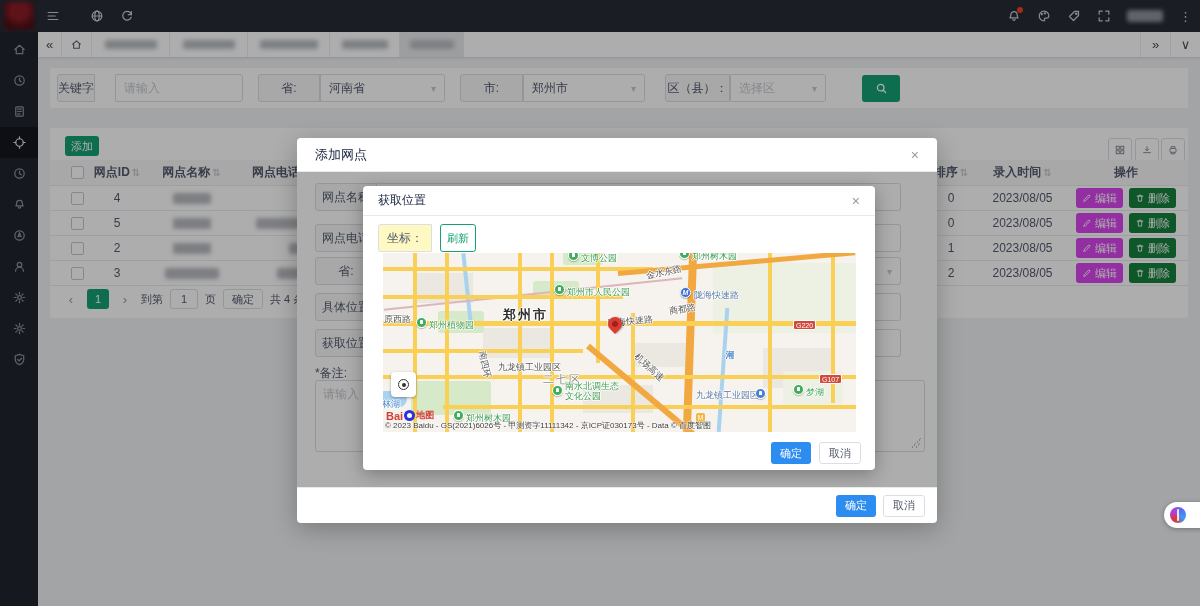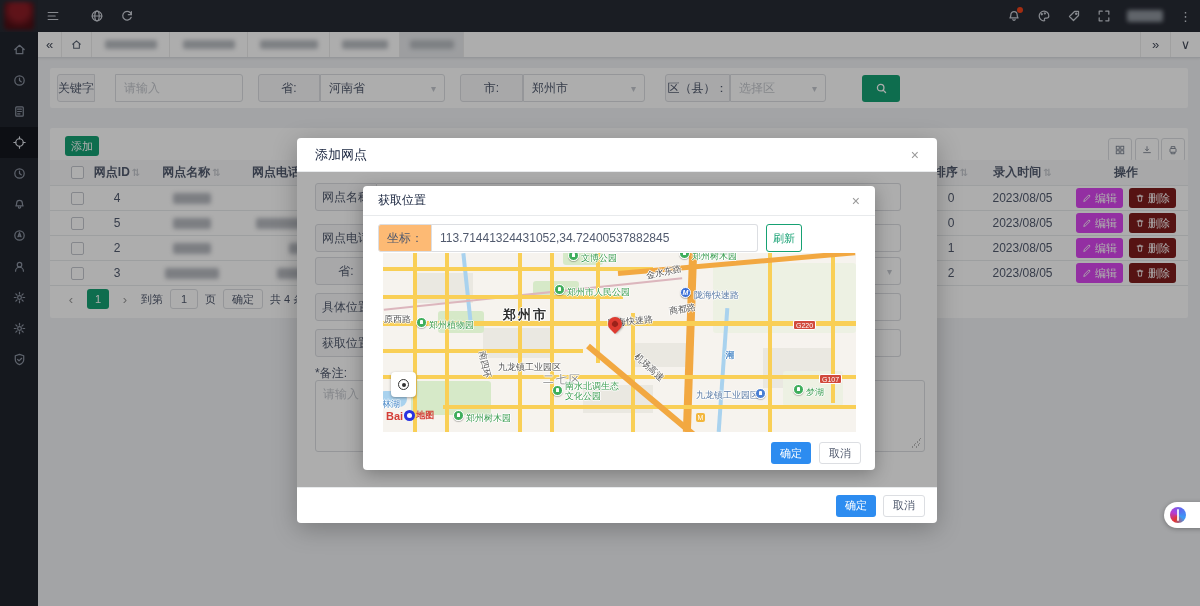--- a/index.html
+++ b/index.html
@@ -63,21 +63,21 @@
   font-weight:bold;color:#515a6e}
 .tr{position:absolute;left:0;height:25px;border-bottom:1px solid #e8eaec}
 .td{display:flex;align-items:center;justify-content:center}
 .c-pad{width:14px}.c-cb{width:26px}.c-id{width:54px}.c-name{width:95px}.c-phone{width:74px}
 .c-fill{flex:1}.c-sort{width:48px}.c-time{width:95px}.c-act{width:112px}.c-pr{width:6px}
 .cb{width:13px;height:13px;border:1px solid #c5c8ce;border-radius:2px;background:#fff;cursor:pointer}
 .sorter{color:#c5c8ce;font-size:10px;margin-left:2px}
 .cell-blur{height:11px;border-radius:2px;background:#b7bac0;filter:blur(2px)}
 .btn-edit,.btn-del{height:20px;padding:0 6px;border-radius:3px;color:#fff;font-size:11px;
   display:inline-flex;align-items:center;gap:3px;cursor:pointer}
-.btn-edit{background:#d946ef}.btn-del{background:#7f1d1d}
+.btn-edit{background:#d946ef}.btn-del{background:#15803d}
 .btn-edit svg,.btn-del svg{width:10px;height:10px;stroke:#fff;fill:none;stroke-width:1.4;stroke-linecap:round}
 
 .pager{position:absolute;left:12px;top:160px;height:22px;display:flex;align-items:center;gap:7px;font-size:11px;color:#515a6e}
 .pg-nav{width:18px;height:20px;display:flex;align-items:center;justify-content:center;color:#999;cursor:pointer;font-size:13px}
 .pg-cur{width:22px;height:20px;background:#16a173;color:#fff;border-radius:3px;display:flex;align-items:center;justify-content:center;cursor:pointer}
 .pg-input{width:28px;height:20px;border:1px solid #dcdee2;border-radius:3px;text-align:center;font-size:11px;color:#515a6e;outline:none}
 .pg-btn{height:20px;padding:0 8px;border:1px solid #dcdee2;border-radius:3px;background:#fff;display:flex;align-items:center;cursor:pointer}
 .pg-size{height:20px;padding:0 6px;border:1px solid #dcdee2;border-radius:3px;display:flex;align-items:center;gap:4px;cursor:pointer}
 
 .backdrop{position:absolute;inset:0;background:rgba(0,0,0,.32);z-index:40}
@@ -101,21 +101,21 @@
 .rm-area{position:absolute;left:18px;top:208px;width:610px;height:72px;border:1px solid #dcdee2;border-radius:3px;
   background:#fff;font-family:inherit;font-size:12px;padding:5px 7px;resize:none;outline:none}
 .rm-resize{position:absolute;left:614px;top:266px;width:10px;height:10px;z-index:2;
   background:linear-gradient(135deg,transparent 0 50%,#bbb 50% 55%,transparent 55% 70%,#bbb 70% 75%,transparent 75%)}
 .body-dim{position:absolute;inset:0;background:rgba(0,0,0,.32);z-index:5}
 
 .loc-modal{position:absolute;left:66px;top:14px;width:512px;height:284px;background:#fff;border-radius:4px;
   z-index:10;box-shadow:0 4px 18px rgba(0,0,0,.3)}
 .lm-head{height:30px;border-bottom:1px solid #e8eaec;display:flex;align-items:center;padding:0 15px;color:#17233d}
 .coord-row{position:absolute;left:15px;top:38px;display:flex;align-items:center}
-.coord-label{width:54px;height:28px;background:#fdba74;border:1px solid #dcdee2;border-radius:3px 0 0 3px;
+.coord-label{width:54px;height:28px;background:#fef9c3;border:1px solid #dcdee2;border-radius:3px 0 0 3px;
   display:flex;align-items:center;justify-content:center}
 .coord-input{width:326px;height:28px;border:1px solid #dcdee2;border-left:none;border-radius:0 3px 3px 0;
   padding:0 8px;font-size:12px;color:#515a6e;outline:none;font-family:inherit}
 .refresh-btn{width:36px;height:28px;margin-left:8px;border:1px solid #16a173;color:#16a173;border-radius:3px;
   background:#fff;display:flex;align-items:center;justify-content:center;font-size:11px;cursor:pointer}
 .lm-foot{position:absolute;right:14px;bottom:6px;display:flex;gap:8px}
 
 .map{position:absolute;left:20px;top:67px;width:473px;height:179px;background:#f6f3ee;overflow:hidden;cursor:grab}
 .blk{position:absolute;background:#eae8e1;z-index:1}
 .grn{position:absolute;background:#d6e9c8;border-radius:3px;z-index:1}
@@ -583,21 +583,20 @@
 
       <section class="loc-modal">
         <div class="lm-head">
           <span>获取位置</span>
           <span class="m-close">×</span>
         </div>
         <div class="coord-row">
           <span class="coord-label">
               <span>坐标：</span>
             </span>
-          <input class="coord-input" value="113.71441324431052,34.72400537882845" style="">
           <span class="refresh-btn">刷新</span>
         </div>
 
         <div class="map">
           <i class="blk" style="left:30px;top:20px;width:60px;height:30px"></i>
           <i class="blk" style="left:100px;top:75px;width:70px;height:30px"></i>
           <i class="blk" style="left:250px;top:90px;width:60px;height:24px"></i>
           <i class="blk" style="left:380px;top:95px;width:70px;height:40px"></i>
           <i class="blk" style="left:200px;top:132px;width:70px;height:28px"></i>
           <i class="grn pale" style="left:330px;top:10px;width:143px;height:70px"></i>
@@ -669,20 +668,21 @@
                 <i></i>
               </span>
             </span>
           <span class="bd-logo">
               <span class="bd-bai">Bai</span>
               <span class="bd-bear">
                 <i></i>
               </span>
               <span class="bd-map">地图</span>
             </span>
+          <span class="map-copy">© 2023 Baidu - GS(2021)6026号 - 甲测资字11111342 - 京ICP证030173号 - Data © 百度智图</span>
         </div>
 
         <div class="lm-foot">
           <span class="btn-primary">确定</span>
           <span class="btn-plain">取消</span>
         </div>
       </section>
     </div>
     <div class="am-foot">
       <span class="btn-primary">确定</span>

